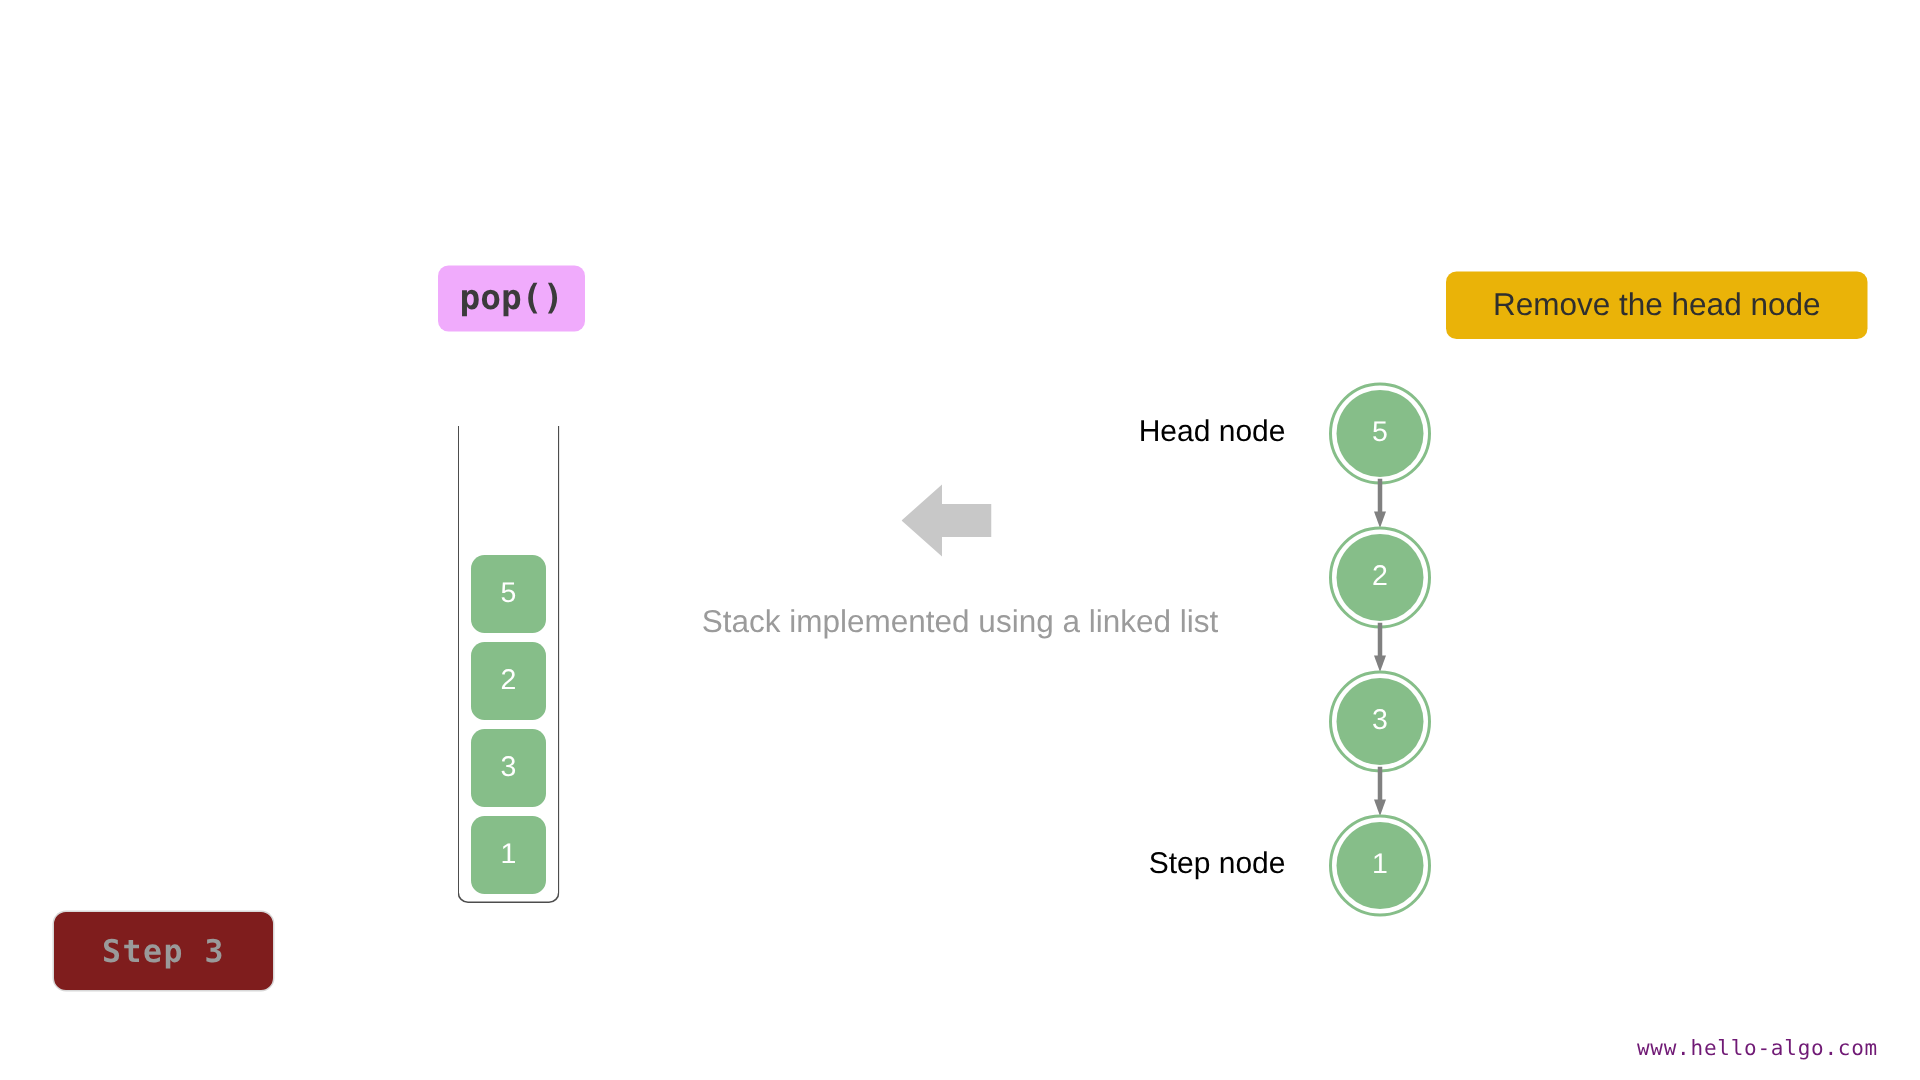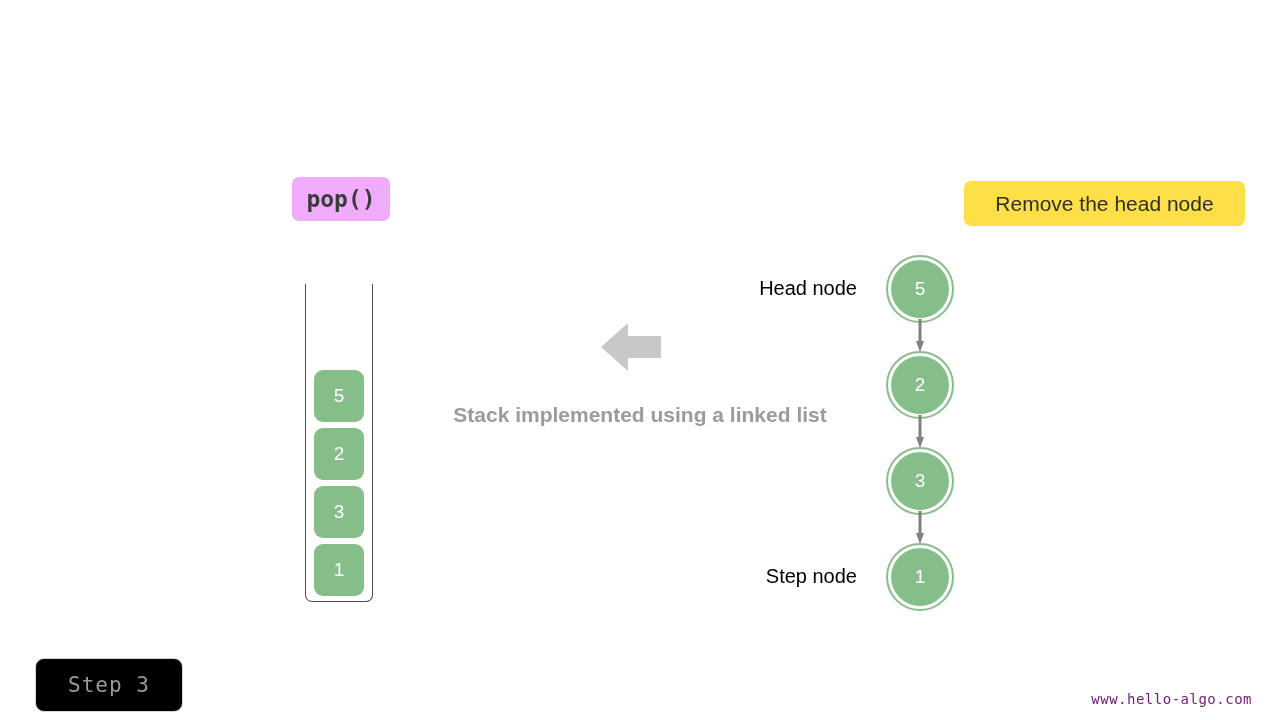--- a/index.html
+++ b/index.html
@@ -34,44 +34,44 @@
     color: #3b3b3b;
     letter-spacing: 0px;
   }
 
   .action-badge {
     position: absolute;
     left: 964px;
     top: 181px;
     width: 281px;
     height: 45px;
-    background: #fde047;
+    background: #eab308;
     border-radius: 7px;
     display: flex;
     align-items: center;
     justify-content: center;
     font-size: 21px;
     color: #2f2f2f;
   }
 
   .step-badge {
     position: absolute;
     left: 35px;
-    top: 658px;
+    top: 607px;
     width: 146px;
     height: 52px;
-    background: #000000;
+    background: #7f1d1d;
     border: 1px solid #d8d8d8;
     border-radius: 9px;
     display: flex;
     align-items: center;
     justify-content: center;
     font-family: "DejaVu Sans Mono", "Liberation Mono", monospace;
     font-size: 21px;
-    font-weight: 400;
+    font-weight: 700;
     color: #9a9a9a;
     letter-spacing: 1px;
   }
 
   .watermark {
     position: absolute;
     right: 28px;
     bottom: 13px;
     font-family: "DejaVu Sans Mono", "Liberation Mono", monospace;
     font-size: 14px;
@@ -81,21 +81,20 @@
 
   
   .caption {
     position: absolute;
     left: 440px;
     top: 403px;
     width: 400px;
     text-align: center;
     font-size: 21px;
     color: #9b9b9b;
-    font-weight: bold;
   }
 
   
   .big-arrow {
     position: absolute;
     left: 601px;
     top: 320px;
     width: 60px;
     height: 54px;
   }

